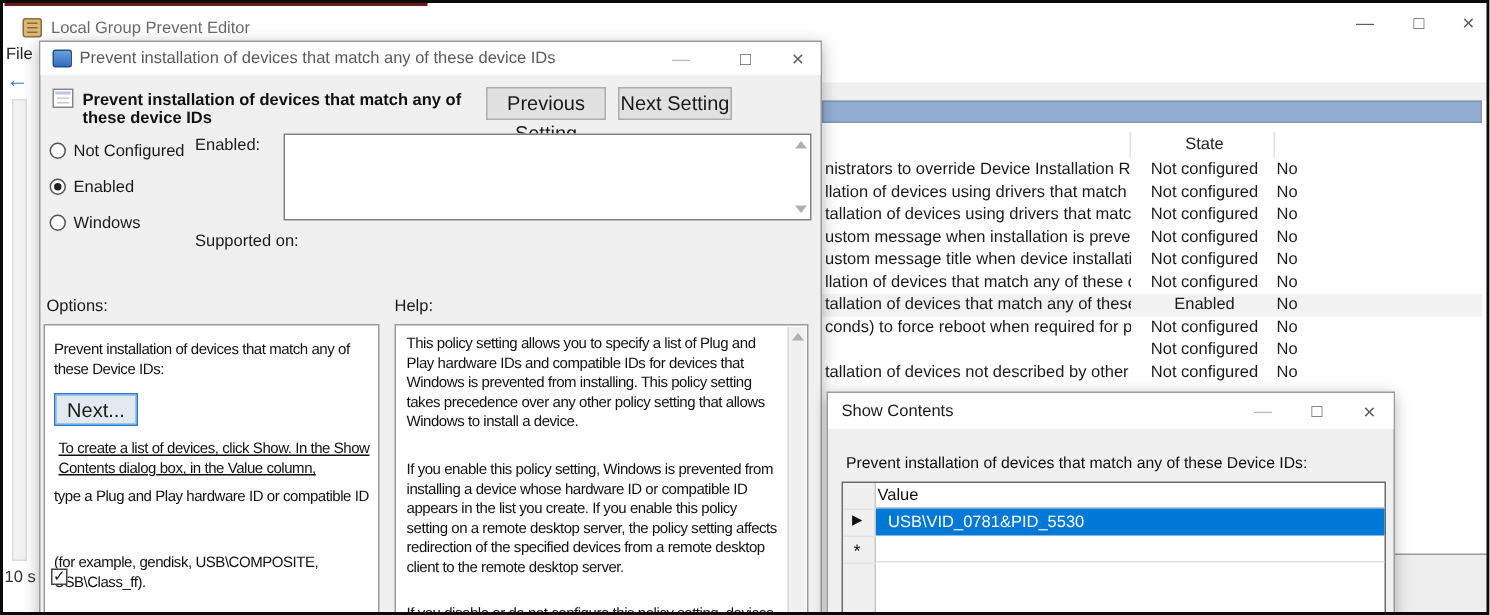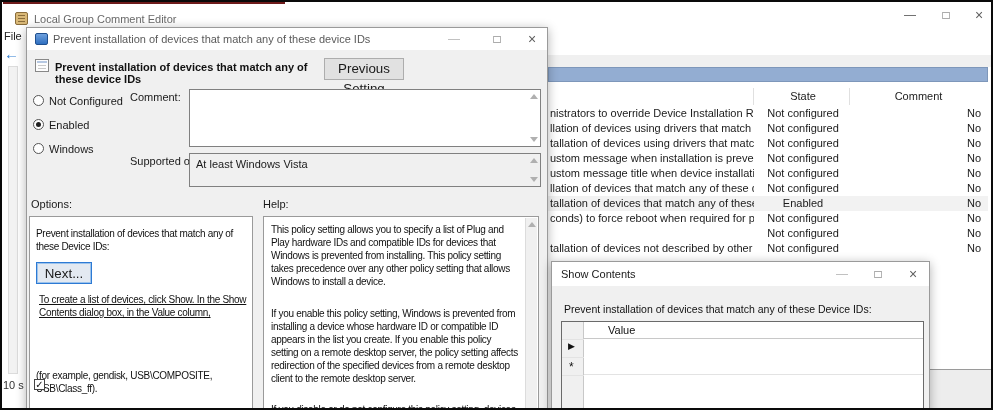--- a/index.html
+++ b/index.html
@@ -26,21 +26,21 @@
 
   
   .pane-topgray { left:548px; top:55px; width:445px; height:12px; background:#f0f0f0; }
   .blue-band { left:548px; top:67px; width:440px; height:15px; background:#93add2; border:1px solid #7e97ba; }
   .col-head { top:90px; height:14px; text-align:center; color:#222; }
   .col-sep { top:88px; width:1px; height:17px; background:#e0e0e0; }
   .rowwrap { left:548px; width:440px; height:15px; line-height:15px; white-space:nowrap; }
   .rowwrap.hl { background:#f2f2f2; }
   .cell-name  { position:absolute; left:2px; width:204px; overflow:hidden; }
   .cell-state { position:absolute; left:207px; width:96px; text-align:center; }
-  .cell-comm  { position:absolute; left:303px; width:130px; text-align:right; }
+  .cell-comm  { position:absolute; left:303px; width:130px; text-align:left; }
   .statbar-line { left:925px; top:369px; width:68px; height:1px; background:#9a9a9a; }
   .statbar-area { left:925px; top:370px; width:68px; height:40px; background:#ededed; }
 
   
   .dialog { background:#f0f0f0; border:1px solid #9a9a9a; box-shadow:0 2px 10px rgba(0,0,0,.30); }
   .dlg-titlebar { position:absolute; left:0; top:0; right:0; height:22px; background:#fff; }
   .dlg-title { position:absolute; left:26px; top:5px; color:#5a5a5a; }
   .btn { background:#e1e1e1; border:1px solid #adadad; text-align:center; color:#1a1a1a; }
   .ctl-dim { color:#b9b9b9; }
 
@@ -67,55 +67,54 @@
               border:1px solid #2d7ad4; box-shadow:0 0 0 1px #9cc3ec inset; background:#e3e9f1; }
   .chk { position:absolute; left:4px; top:162px; width:11px; height:11px; background:#fff;
          border:1px solid #444; font-size:10px; line-height:10px; text-align:center; color:#111; }
   .help-scroll-lane { position:absolute; top:1px; right:1px; bottom:1px; width:12px; background:#f0f0f0; border-left:1px solid #dcdcdc; }
 
   
   #show-contents { left:551px; top:261px; width:379px; height:160px; z-index:20; }
   .sc-label { position:absolute; left:12px; top:41px; font-size:10.5px; color:#111; }
   .sc-table { position:absolute; left:9px; top:59px; width:363px; height:110px; background:#fff; border:1px solid #6a6a6a; }
   .sc-selcol { position:absolute; left:0; top:0; bottom:0; width:22px; background:#f0f0f0; border-right:1px solid #c8c8c8; }
-  .sc-hrow { position:absolute; left:22px; right:0; top:0; height:17px; border-bottom:1px solid #c8c8c8; line-height:17px; padding-left:24px; color:#111; }
+  .sc-hrow { position:absolute; left:22px; right:0; top:0; height:17px; border-bottom:1px solid #c8c8c8; line-height:17px; padding-left:1px; color:#111; }
   .sc-row1 { position:absolute; left:22px; right:0; top:17px; height:18px; background:#0078d7; color:#fff; line-height:18px; padding-left:8px; white-space:nowrap; }
   .sc-row2 { position:absolute; left:22px; right:0; top:35px; height:18px; border-bottom:1px solid #e3e3e3; }
   .sc-marker1 { position:absolute; left:6px; top:19px; font-size:9px; color:#111; }
   .sc-marker2 { position:absolute; left:7px; top:38px; font-size:12px; color:#111; }
   .sc-rowline { position:absolute; left:0; right:0; height:1px; background:#e3e3e3; }
 </style>
 </head>
 <body>
 
 <div id="stage">
 
   <div class="abs red-strip"></div>
 
   <div class="abs gpe-titlebar">
     <div class="abs scroll-icon">
         <i></i>
         <i></i>
         <i></i>
       </div>
-    <span class="abs gpe-title">Local Group Comment Editor</span>
+    <span class="abs gpe-title">Local Group Prevent Editor</span>
     <span class="abs winctl" style="left:893px; top:2px;">—</span>
     <span class="abs winctl" style="left:929px; top:2px;">□</span>
     <span class="abs winctl" style="left:962px; top:2px; font-size:14px;">×</span>
   </div>
 
   <span class="abs menubar-file">File</span>
   <span class="abs back-arrow">←</span>
   <div class="abs left-strip"></div>
   <span class="abs status-text">10 s</span>
 
   <div class="abs pane-topgray"></div>
   <div class="abs blue-band"></div>
   <span class="abs col-head" style="left:755px; width:96px;">State</span>
-  <span class="abs col-head" style="left:851px; width:135px;">Comment</span>
   <div class="abs col-sep" style="left:753px;"></div>
   <div class="abs col-sep" style="left:849px;"></div>
 
   <div class="abs rowwrap" style="top:106px;">
     <span class="cell-name">nistrators to override Device Installation Restricti...</span>
     <span class="cell-state">Not configured</span>
     <span class="cell-comm">No</span>
   </div>
   <div class="abs rowwrap" style="top:121px;">
     <span class="cell-name">llation of devices using drivers that match these ...</span>
@@ -174,49 +173,46 @@
       <span class="abs winctl" style="left:490px; top:2px; font-size:14px;">×</span>
     </div>
 
     <div class="abs setting-icon">
         <i></i>
         <em></em>
         <em></em>
       </div>
     <span class="abs setting-name">Prevent installation of devices that match any of these device IDs</span>
     <button class="abs btn nav-btn" style="left:297px; top:30px; width:80px;">Previous Setting</button>
+    <button class="abs btn nav-btn" style="left:385px; top:30px; width:76px;">Next Setting</button>
 
     <span class="abs radio" style="left:6px; top:67px;"></span>
     <span class="abs" style="left:22px; top:67px;">Not Configured</span>
     <span class="abs radio checked" style="left:6px; top:91px;"></span>
     <span class="abs" style="left:22px; top:91px;">Enabled</span>
     <span class="abs radio" style="left:6px; top:115px;"></span>
     <span class="abs" style="left:22px; top:115px;">Windows</span>
 
-    <span class="abs" style="left:103px; top:63px;">Comment:</span>
+    <span class="abs" style="left:103px; top:63px;">Enabled:</span>
     <div class="abs field" style="left:162px; top:61px; width:352px; height:58px;">
       <span></span>
       <span class="scroll-up"></span>
       <span class="scroll-dn"></span>
     </div>
 
     <span class="abs" style="left:103px; top:127px;">Supported on:</span>
-    <div class="abs field" style="left:162px; top:125px; width:352px; height:34px; background:#f0f0f0; padding:4px 6px;">
-      <span>At least Windows Vista</span>
-      <span class="scroll-up"></span>
-      <span class="scroll-dn"></span>
-    </div>
 
     <span class="abs sect-label" style="left:4px; top:170px;">Options:</span>
     <span class="abs sect-label" style="left:236px; top:170px;text-align:center;">Help:</span>
 
     <div class="abs panel" style="left:2px; top:188px; width:224px; height:205px;">
       <div class="abs smalltext" style="left:6px; top:10px; width:206px;">Prevent installation of devices that match any of these Device IDs:</div>
       <button id="show-btn" class="abs btn">Next...</button>
       <div class="abs smalltext" style="left:9px; top:76px; width:208px;text-decoration:underline;">To create a list of devices, click Show. In the Show Contents dialog box, in the Value column,</div>
+      <div class="abs smalltext" style="left:6px; top:108px; width:216px; white-space:nowrap;">type a Plug and Play hardware ID or compatible ID</div>
       <div class="abs smalltext" style="left:6px; top:128px; width:180px;margin-top:24px;">(for example, gendisk, USB\COMPOSITE, USB\Class_ff).</div>
       <span class="chk">✓</span>
     </div>
 
     <div class="abs panel" style="left:236px; top:188px; width:276px; height:205px;">
       <div class="abs smalltext" style="left:7px; top:6px; width:250px;">This policy setting allows you to specify a list of Plug and Play hardware IDs and compatible IDs for devices that Windows is prevented from installing. This policy setting takes precedence over any other policy setting that allows Windows to install a device.</div>
       <div class="abs smalltext" style="left:7px; top:90px; width:250px;">If you enable this policy setting, Windows is prevented from installing a device whose hardware ID or compatible ID appears in the list you create. If you enable this policy setting on a remote desktop server, the policy setting affects redirection of the specified devices from a remote desktop client to the remote desktop server.</div>
       <div class="abs smalltext" style="left:7px; top:186px; width:250px;">If you disable or do not configure this policy setting, devices can be installed and updated as allowed or prevented by other policy settings.</div>
       <div class="help-scroll-lane">
         <span class="scroll-up" style="right:1px;"></span>
@@ -230,20 +226,21 @@
       <span class="abs winctl ctl-dim" style="left:275px; top:3px;">—</span>
       <span class="abs winctl" style="left:311px; top:3px;">□</span>
       <span class="abs winctl" style="left:346px; top:3px; font-size:14px;">×</span>
     </div>
 
     <span class="sc-label">Prevent installation of devices that match any of these Device IDs:</span>
 
     <div class="sc-table">
       <div class="sc-selcol"></div>
       <div class="sc-hrow">Value</div>
+      <div class="sc-row1">USB\VID_0781&amp;PID_5530</div>
       <div class="sc-row2"></div>
       <span class="sc-marker1">▶</span>
       <span class="sc-marker2">*</span>
       <div class="sc-rowline" style="top:17px; left:0; width:22px;"></div>
       <div class="sc-rowline" style="top:35px; left:0; width:22px;"></div>
       <div class="sc-rowline" style="top:53px; left:0; width:22px;"></div>
     </div>
   </div>
 
   <div class="frame"></div>

